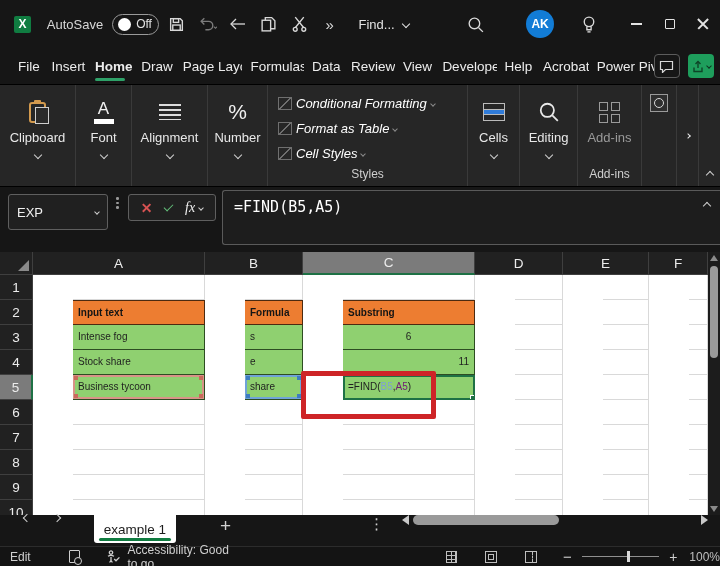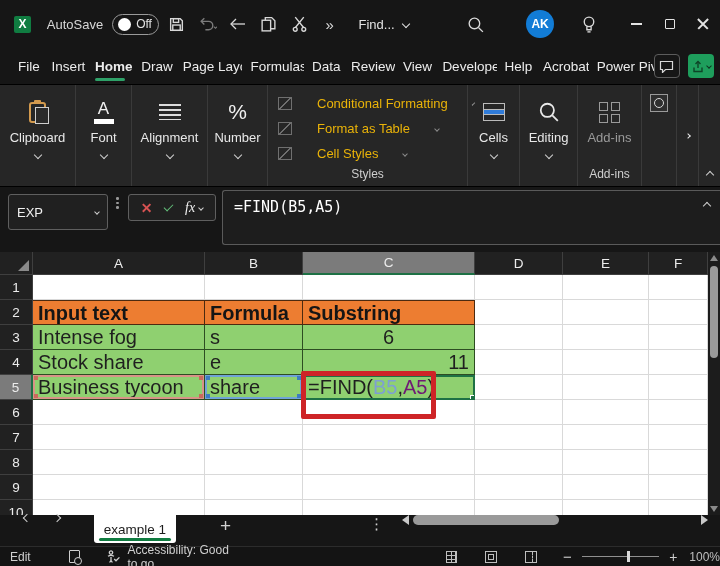--- a/index.html
+++ b/index.html
@@ -72,21 +72,21 @@
   
   #font-ic{display:flex;flex-direction:column;align-items:center;}
   #font-ic .a{font-size:17px;font-weight:400;color:#f0f0f0;line-height:17px;}
   #font-ic .bar{width:20px;height:5px;background:#fff;margin-top:2px;}
   
   #align-ic{width:22px;height:16px;background:repeating-linear-gradient(#ddd 0 2px,transparent 2px 5px);}
   
   #num-ic{font-size:21px;color:#f0f0f0;font-weight:400;}
   
   #styles-grp{align-items:stretch;padding:6px 10px 0 10px;}
-  .style-row{display:flex;align-items:center;gap:25px;height:25px;color:#eab308;white-space:nowrap;}
+  .style-row{display:flex;align-items:center;gap:4px;height:25px;color:#ffffff;white-space:nowrap;font-style:italic;}
   .mini-ic{width:14px;height:13px;border:1px solid #6f6f6f;background:
     linear-gradient(135deg,transparent 45%,#6f6f6f 45% 55%,transparent 55%);flex:0 0 auto;}
   .style-row .chev{margin-top:0;color:#8a8a8a;}
   #styles-grp .grp-bottom{align-self:center;}
   
   #cells-ic{width:22px;height:18px;border:1px solid #bbb;display:flex;flex-direction:column;}
   #cells-ic div{flex:1;}
   #cells-ic .mid{background:#2F7BD9;}
   #cells-ic .top{border-bottom:1px solid #bbb;}
   #cells-ic .bot{border-top:1px solid #bbb;}
@@ -128,21 +128,21 @@
   .hcell{height:23px;background:#212121;color:#ececec;font-size:13.5px;display:flex;
     align-items:center;justify-content:center;border-right:1px solid #3f3f3f;border-bottom:1px solid #3f3f3f;}
   .hcell.sel{background:#7b7b7b;border-bottom:2px solid #1E7145;}
   #corner{position:relative;}
   #corner .tri{position:absolute;right:3px;bottom:3px;width:0;height:0;
     border-left:11px solid transparent;border-bottom:11px solid #8a8a8a;}
   .rnum{height:25px;background:#212121;color:#ececec;font-size:13.5px;display:flex;
     align-items:center;justify-content:center;border-right:1px solid #3f3f3f;border-bottom:1px solid #3f3f3f;}
   .rnum.sel{background:#7b7b7b;border-right:2px solid #1E7145;}
   .cell{height:25px;background:#fff;border-right:1px solid #d9d9d9;border-bottom:1px solid #d9d9d9;
-    font-size:20px;color:#1f1f1f;line-height:24px;padding-left:5px;white-space:nowrap;overflow:hidden;}
+    font-size:10px;color:#1f1f1f;line-height:24px;padding-left:5px;white-space:nowrap;overflow:hidden;margin-left:40px;}
   .cell.orange{background:#ED7D31;font-weight:700;color:#151515;
     border-right:1px solid #4c2a10;border-bottom:1px solid #4c2a10;border-top:1px solid #4c2a10;}
   .cell.green{background:#8FD070;border-right:1px solid #2d4d22;border-bottom:1px solid #2d4d22;}
   .cell.ctr{text-align:center;padding-left:0;}
   .cell.rgt{text-align:right;padding-right:5px;padding-left:0;}
   .cell.rel{position:relative;}
   .rangebox{position:absolute;inset:0;}
   .rangebox.red{border:2px solid #D89387;}
   .rangebox.blue{border:2px solid #6FA3D8;}
   .hdl{position:absolute;width:4px;height:4px;}

